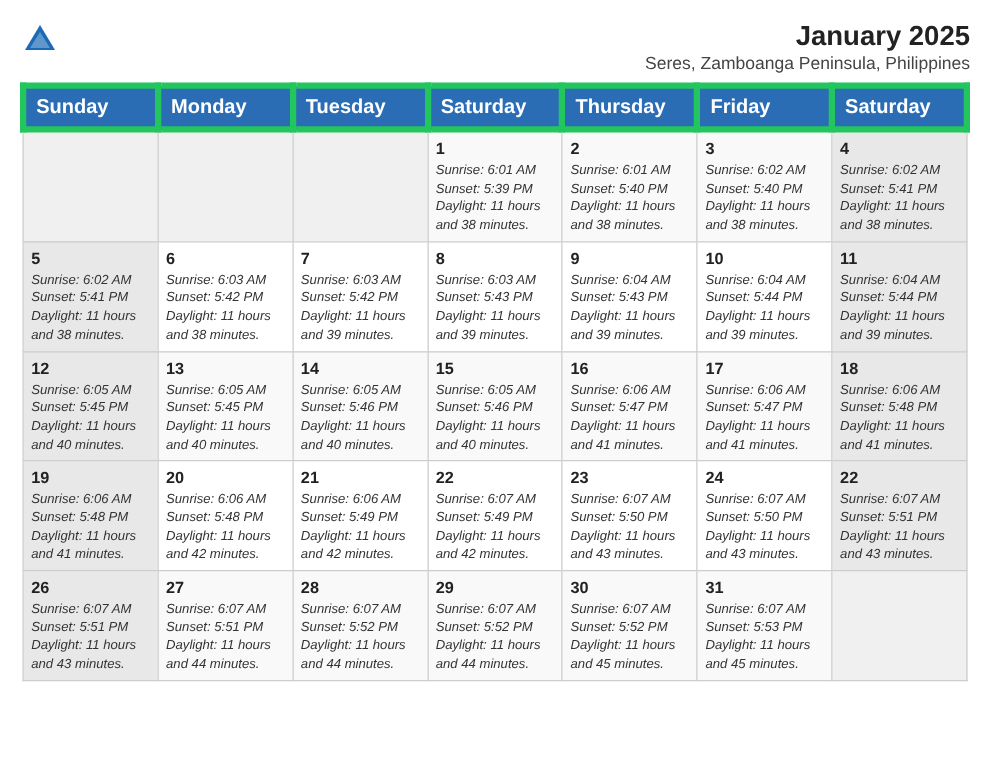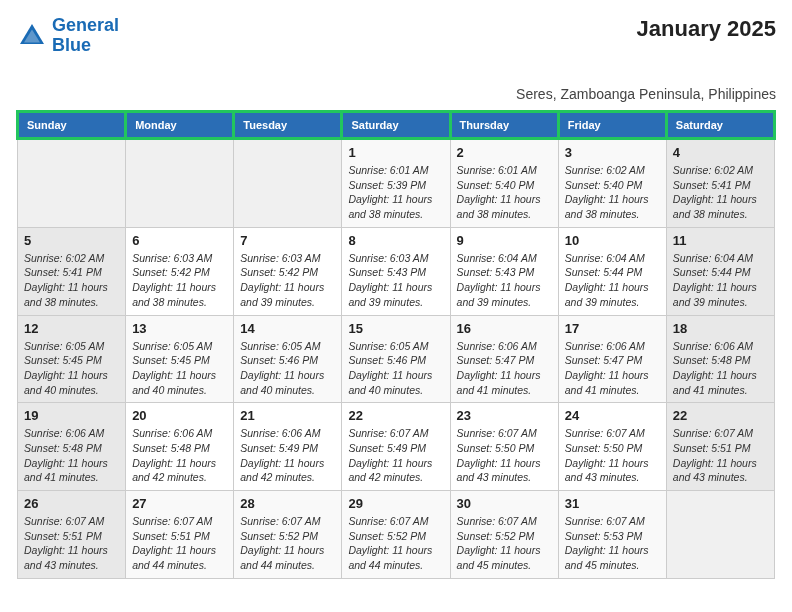--- a/index.html
+++ b/index.html
@@ -39,34 +39,33 @@
     }
     .title-block h1 {
       font-size: 22px;
       font-weight: bold;
       color: #222;
     }
     .title-block h2 {
       font-size: 14px;
       font-weight: normal;
       color: #444;
-      margin-top: 44px;
     }
     .calendar {
       width: 100%;
       border-collapse: collapse;
       border: 1px solid #ccc;
     }
     .calendar thead tr th {
       background: #2a6db5;
       color: #fff;
       text-align: left;
       padding: 6px 8px;
-      font-size: 11px;
-      border: 3px solid #22c55e;
+      font-size: 16px;
+      border: 5px solid #22c55e;
     }
     .calendar tbody tr td {
       vertical-align: top;
       border: 1px solid #ccc;
       padding: 5px 6px;
       width: 108px;
       min-height: 80px;
       font-size: 10.5px;
       color: #222;
       background: #fff;
@@ -98,24 +97,20 @@
   </style>
 </head>
 <body>
 
 <div class="header">
   <div class="logo">
     <svg class="logo-icon" viewBox="0 0 40 40">
       <polygon points="20,5 35,30 5,30" fill="#1a6bb5"></polygon>
       <polygon points="20,12 30,28 10,28" fill="#fff" opacity="0.3"></polygon>
     </svg>
-    <div class="logo-text">
-      <div><span>General</span></div>
-      <div><span style="color:#1a6bb5">Blue</span></div>
-    </div>
   </div>
   <div class="title-block">
     <h1>January 2025</h1>
     <h2>Seres, Zamboanga Peninsula, Philippines</h2>
   </div>
 </div>
 
 <table class="calendar">
   <thead>
     <tr id="weekday-header">

